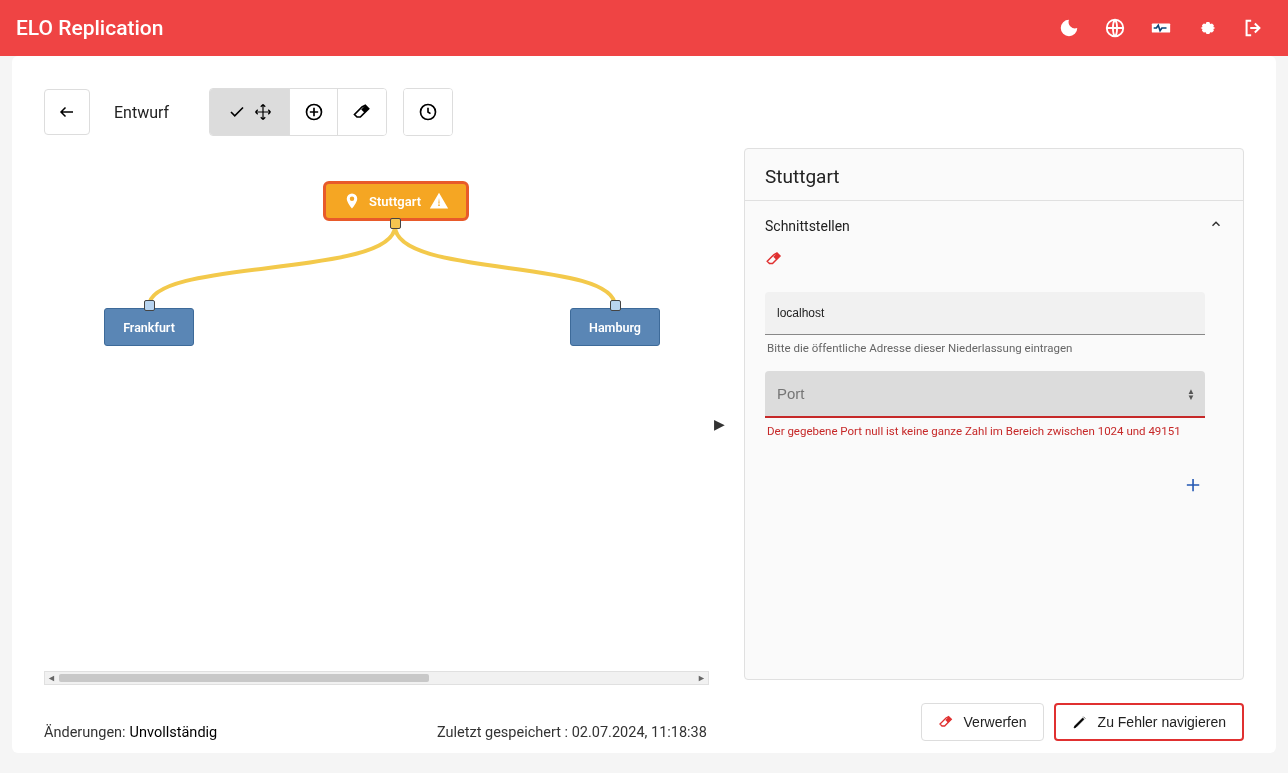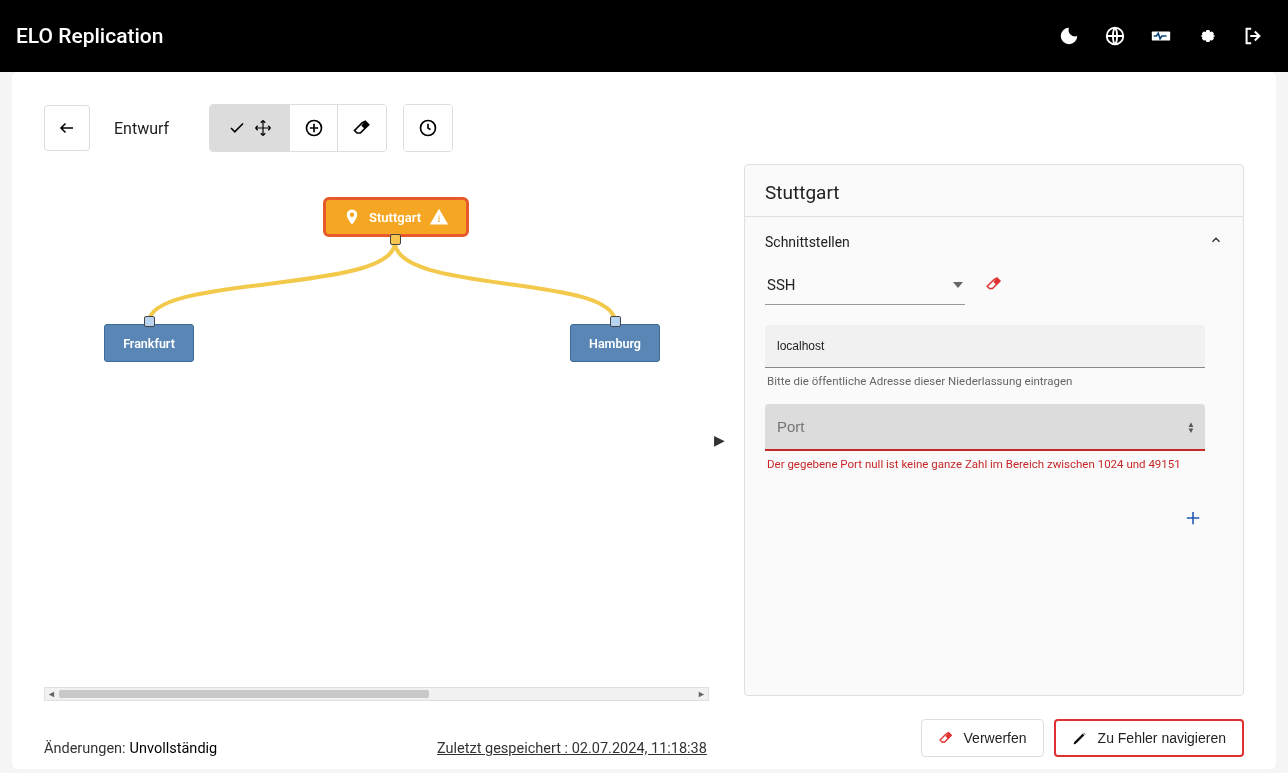--- a/index.html
+++ b/index.html
@@ -4,23 +4,23 @@
 <style>
   * { box-sizing: border-box; margin: 0; padding: 0; }
   body {
     font-family: -apple-system, BlinkMacSystemFont, "Segoe UI", Roboto, sans-serif;
     background: #f5f5f5;
     width: 1288px;
     height: 773px;
     overflow: hidden;
   }
   .header {
-    background: #000000;
+    background: #ef4444;
     color: #fff;
-    height: 72px;
+    height: 56px;
     display: flex;
     align-items: center;
     justify-content: space-between;
     padding: 0 24px 0 16px;
   }
   .header-title { font-size: 21px; font-weight: 500; }
   .header-icons { display: flex; gap: 24px; align-items: center; }
   .header-icons svg { width: 22px; height: 22px; fill: #fff; cursor: pointer; }
   .content {
     margin: 0 12px 12px 12px;
@@ -346,26 +346,20 @@
         <div class="accordion-head">
           <span>Schnittstellen</span>
           <span class="chevron">
             <svg width="14" height="14" viewBox="0 0 24 24">
                 <path d="M6 15l6-6 6 6" fill="none" stroke="#333" stroke-width="2.5"></path>
               </svg>
           </span>
         </div>
         <div class="accordion-body">
           <div class="select-row">
-            <div class="mat-select">
-              <span>SSH</span>
-              <svg width="10" height="6" viewBox="0 0 10 6">
-                  <path d="M0 0l5 6 5-6z" fill="#666"></path>
-                </svg>
-            </div>
             <span class="eraser-btn">
               <svg width="18" height="18" viewBox="0 0 24 24">
                   <path d="M16 4l4 4-10 10H6l-3-3 9-9z" fill="none" stroke="#e03030" stroke-width="2"></path>
                   <path d="M16 4l4 4-5 5-4-4z" fill="#e03030"></path>
                 </svg>
             </span>
           </div>
 
           <input class="text-input" value="localhost" style="">
           <div class="hint">Bitte die öffentliche Adresse dieser Niederlassung eintragen</div>
@@ -386,21 +380,21 @@
       </div>
 
     </div>
   </div>
 
   <div class="footer">
     <div class="footer-left">
       <span>Änderungen:</span>
       <span class="footer-status">Unvollständig</span>
     </div>
-    <div style="position:absolute; left:425px;text-decoration:underline;">Zuletzt gespeichert : 02.07.2024, 11:18:38</div>
+    <div style="position:absolute; left:425px;">Zuletzt gespeichert : 02.07.2024, 11:18:38</div>
     <div class="footer-buttons">
       <button class="footer-btn">
         <svg width="16" height="16" viewBox="0 0 24 24">
             <path d="M16 4l4 4-10 10H6l-3-3 9-9z" fill="none" stroke="#e03030" stroke-width="2"></path>
             <path d="M16 4l4 4-5 5-4-4z" fill="#e03030"></path>
           </svg>
         <span>Verwerfen</span>
       </button>
       <button class="footer-btn highlight">
         <svg width="16" height="16" viewBox="0 0 24 24">

